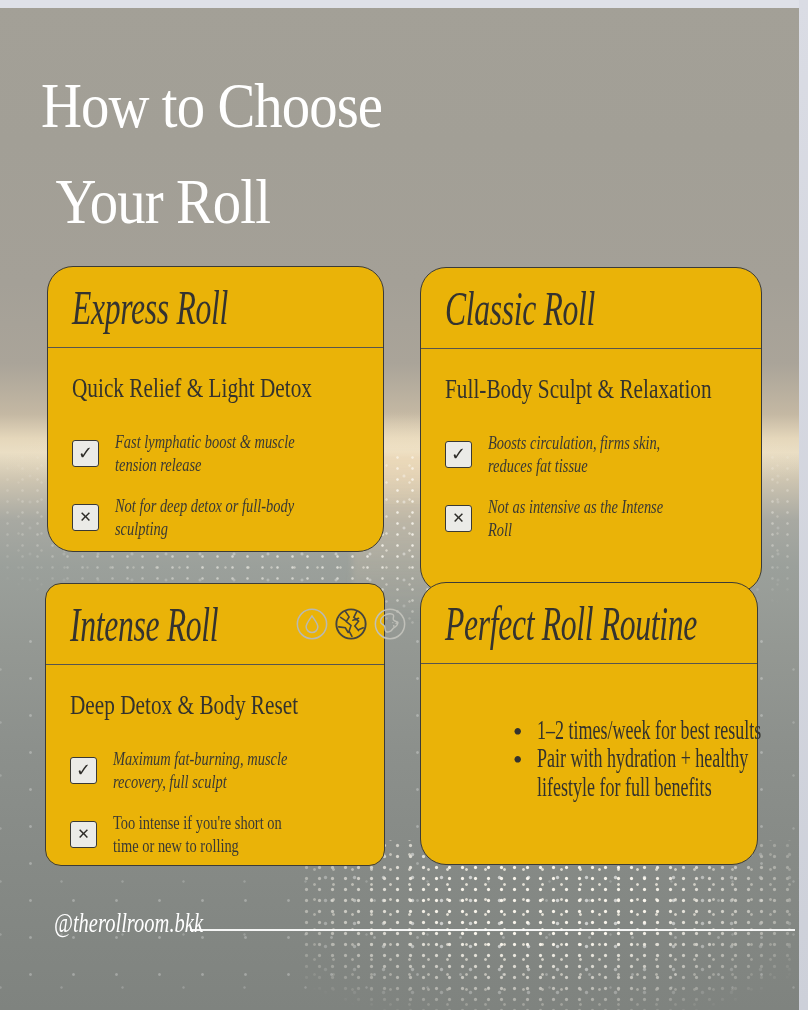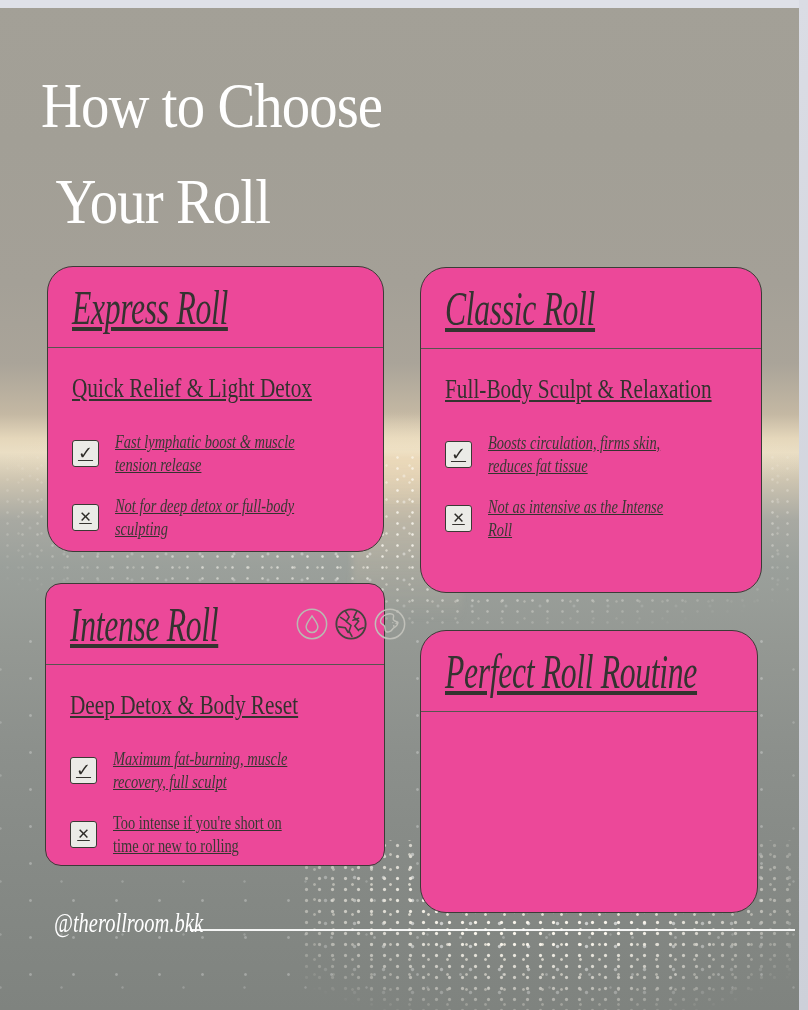--- a/index.html
+++ b/index.html
@@ -75,27 +75,27 @@
   
   .title{
     position:absolute;left:41px;top:58px;margin:0;color:#ffffff;
     font-weight:400;font-size:63px;line-height:96px;letter-spacing:-1px;
     transform:scaleX(.90);transform-origin:0 0;white-space:nowrap;
   }
   .title .ln{display:block;}
   .title .ln2{padding-left:16px;}
   
   .card{
-    position:absolute;background:#ec4899;border:1.4px solid #3c3b37;
-    border-radius:26px;color:#34332f;box-sizing:border-box;text-decoration:underline;
+    position:absolute;background:#eab308;border:1.4px solid #3c3b37;
+    border-radius:26px;color:#34332f;box-sizing:border-box;
   }
   .c1{left:47px;top:266px;width:337px;height:286px;}
   .c2{left:420px;top:267px;width:342px;height:326px;}
   .c3{left:45px;top:583px;width:340px;height:283px;border-radius:16px;}
-  .c4{left:420px;top:582px;width:338px;height:283px;margin-top:48px;}
+  .c4{left:420px;top:582px;width:338px;height:283px;}
   .card-head{
     height:81px;border-bottom:1.2px solid #57554f;
     display:flex;align-items:center;justify-content:space-between;
     padding:0 24px;box-sizing:border-box;
   }
   .card-title{
     font-style:italic;font-weight:400;font-size:48px;margin:0;
     transform:scaleX(.66);transform-origin:0 55%;white-space:nowrap;
     letter-spacing:-.5px;color:#343330;
   }
@@ -244,16 +244,26 @@
         </span>
       <p class="item-text roman w262">Too intense if you're short on time or new to rolling</p>
     </div>
   </div>
 </section>
 
 <section class="card c4">
   <header class="card-head">
     <h2 class="card-title">Perfect Roll Routine</h2>
   </header>
+  <div class="card-body">
+    <ul class="routine-list">
+      <li>
+          <span class="li-text">1–2 times/week for best results</span>
+        </li>
+      <li>
+          <span class="li-text">Pair with hydration + healthy lifestyle for full benefits</span>
+        </li>
+    </ul>
+  </div>
 </section>
 
 <p class="footer-handle">@therollroom.bkk</p>
 <div class="footer-line"></div>
 
 </body></html>

